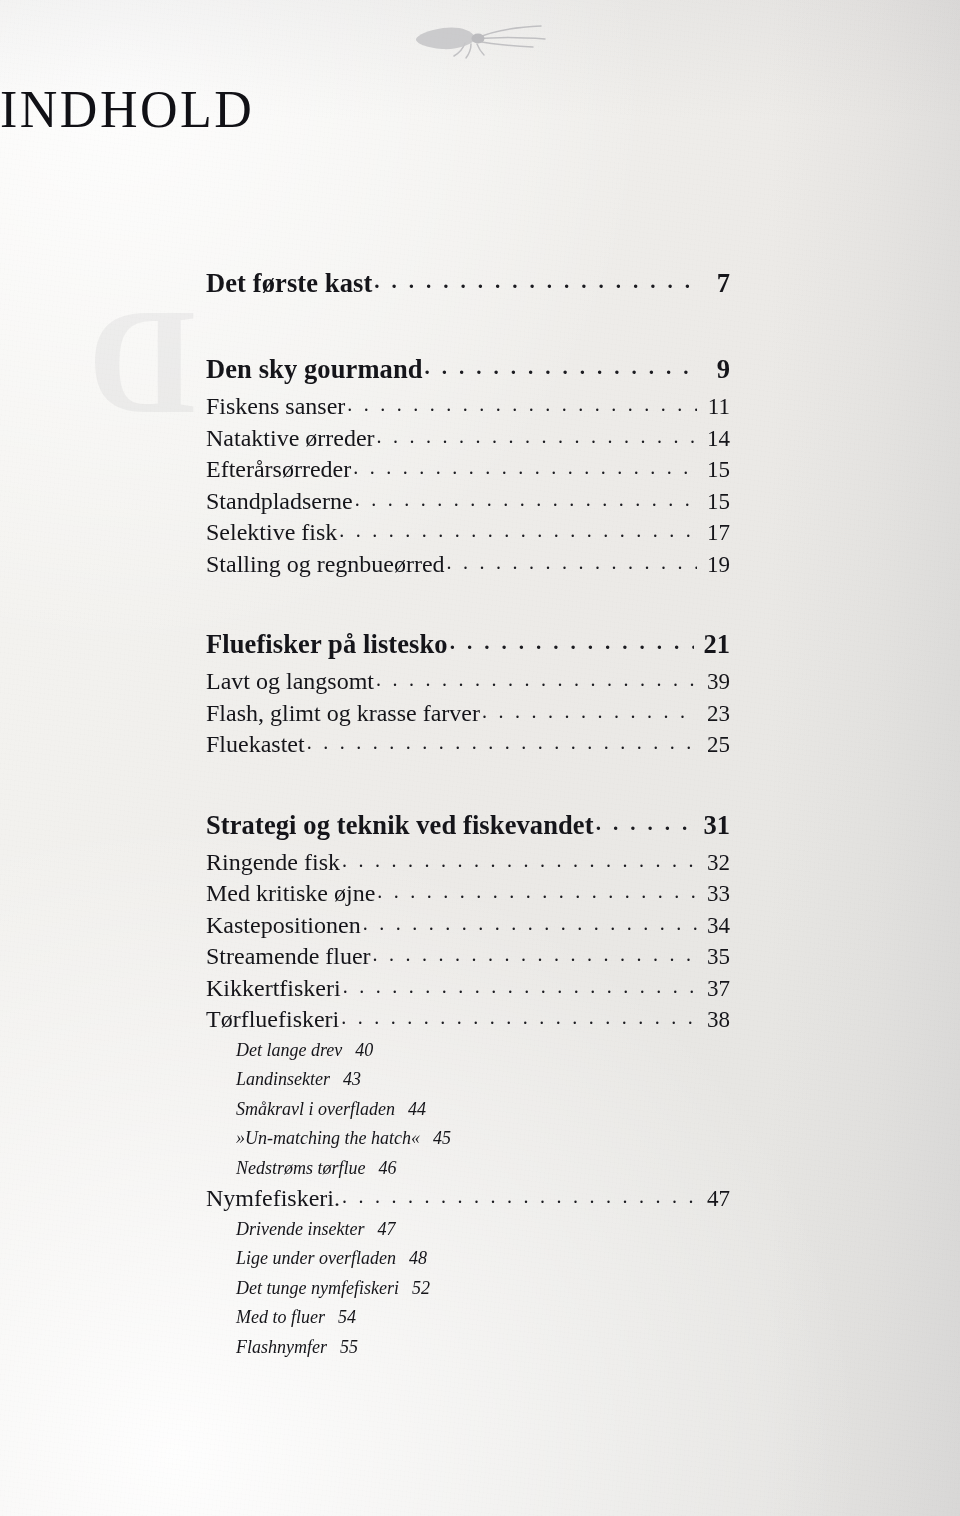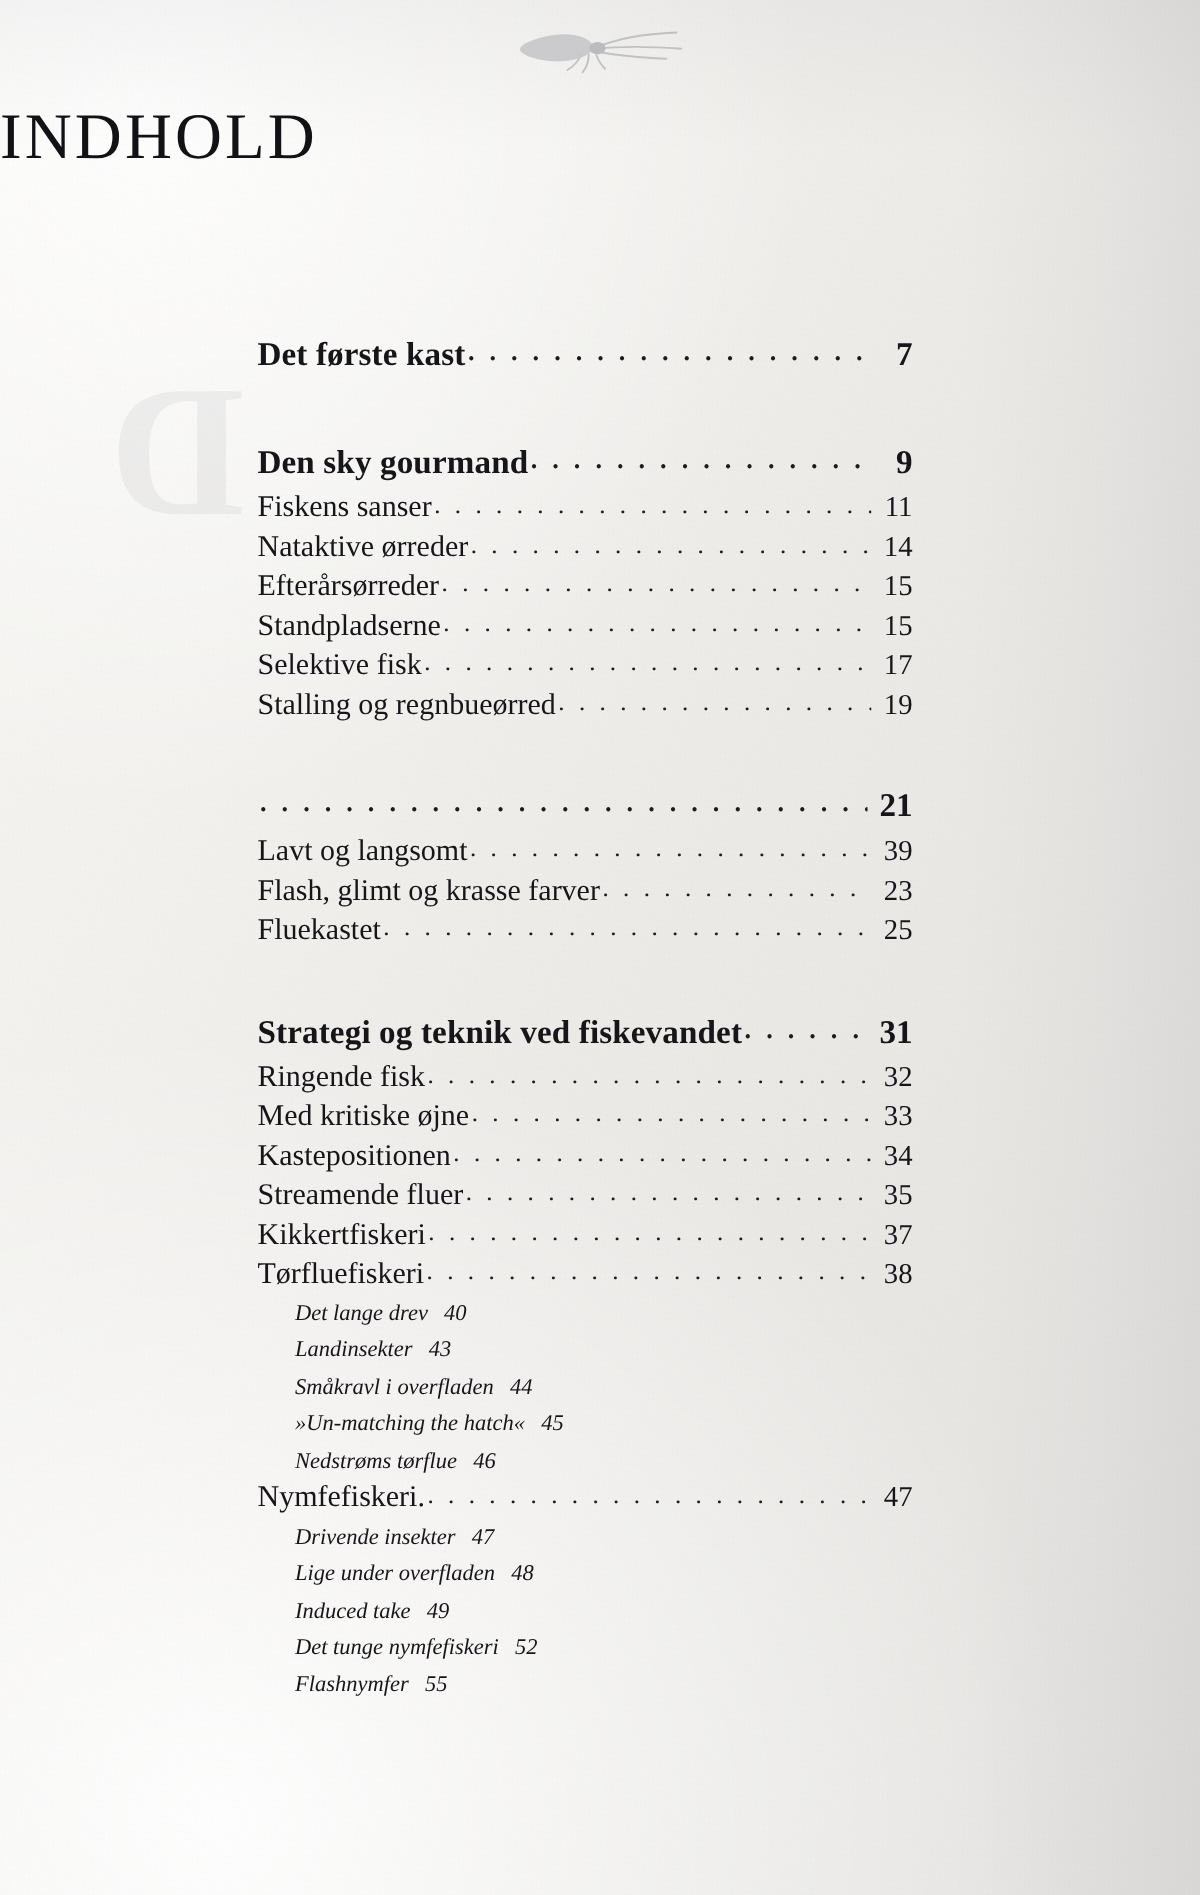--- a/index.html
+++ b/index.html
@@ -250,20 +250,21 @@
         <span class="label">Stalling og regnbueørred</span>
         <span class="leader">.......................................</span>
         <span class="pagenum">19</span>
       </div>
     </div>
 
     <div class="gap-xl"></div>
 
     <div class="group">
       <div class="row header">
+        <span class="label">Fluefisker på listesko</span>
         <span class="leader">.......................................</span>
         <span class="pagenum">21</span>
       </div>
       <div class="row entry">
         <span class="label">Lavt og langsomt</span>
         <span class="leader">.......................................</span>
         <span class="pagenum">39</span>
       </div>
       <div class="row entry">
         <span class="label">Flash, glimt og krasse farver</span>
@@ -338,24 +339,24 @@
         <span class="pagenum">47</span>
       </div>
 
       <div class="row subentry">
         <span class="label">Drivende insekter</span><span class="pagenum">47</span>
       </div>
       <div class="row subentry">
         <span class="label">Lige under overfladen</span><span class="pagenum">48</span>
       </div>
       <div class="row subentry">
-        <span class="label">Induced take</span><span class="pagenum">49</span>
-      </div>
-      <div class="row subentry">
         <span class="label">Det tunge nymfefiskeri</span><span class="pagenum">52</span>
+      </div>
+      <div class="row subentry">
+        <span class="label">Med to fluer</span><span class="pagenum">54</span>
       </div>
       <div class="row subentry">
         <span class="label">Flashnymfer</span><span class="pagenum">55</span>
       </div>
     </div>
 
   </div>
 </div>
 
 </body></html>

